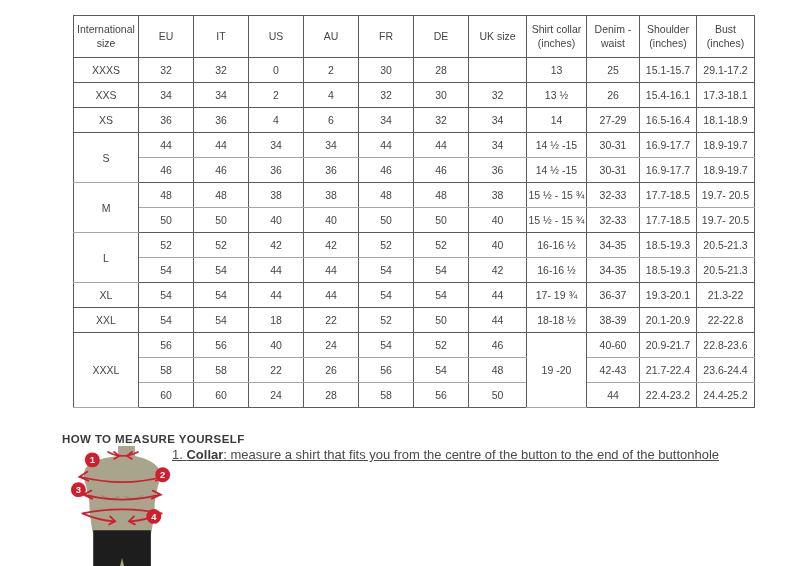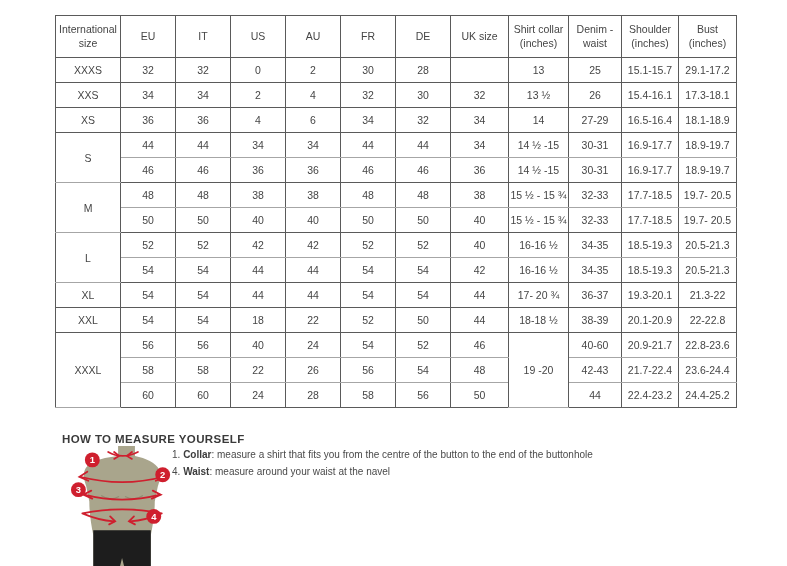--- a/index.html
+++ b/index.html
@@ -4,35 +4,35 @@
 <style>
   html,body{margin:0;padding:0;}
   body{
     width:787px;height:566px;background:#ffffff;overflow:hidden;position:relative;
     font-family:"Liberation Sans", sans-serif;color:#444;
     -webkit-font-smoothing:antialiased;
   }
   
   table.size-chart{
     border-collapse:collapse;table-layout:fixed;
-    margin:15px 0 0 55px;
+    margin:15px 0 0 73px;
   }
   .size-chart th,.size-chart td{
     border:1px solid #5a5a5a;text-align:center;vertical-align:middle;
     padding:0 1px;font-weight:400;color:#454545;
   }
   .size-chart th{height:41px;font-size:10.5px;line-height:1.25;}
   .size-chart td{height:24px;font-size:10.5px;}
   tr.pre td{border-bottom-color:#a6a6a6;}
   tr.sub td{border-top-color:#a6a6a6;}
   
   .measure{position:absolute;left:0;top:430px;width:678px;height:136px;}
   .measure-title{position:absolute;left:62px;top:3px;font-size:11.5px;font-weight:700;color:#3a3a3a;letter-spacing:.4px;}
   .figure-svg{position:absolute;left:68px;top:16px;}
-  .measure-list{position:absolute;left:172px;top:16px;width:520px;font-size:10px;color:#4a4a4a;}
+  .measure-list{position:absolute;left:172px;top:16px;width:520px;font-size:13px;color:#4a4a4a;text-decoration:underline;}
   .measure-list .m-item{line-height:17.2px;white-space:nowrap;}
   .measure-list .m-label{font-weight:700;color:#3d3d3d;}
 </style>
 </head>
 <body>
 
 <table class="size-chart">
   <colgroup>
     <col style="width:65px">
       <col style="width:55px">
@@ -194,21 +194,21 @@
 
   <tr>
     <td>XL</td>
     <td>54</td>
     <td>54</td>
     <td>44</td>
     <td>44</td>
     <td>54</td>
     <td>54</td>
     <td>44</td>
-    <td>17- 20 ¾</td>
+    <td>17- 19 ¾</td>
     <td>36-37</td>
     <td>19.3-20.1</td>
     <td>21.3-22</td>
   </tr>
 
   <tr>
     <td>XXL</td>
     <td>54</td>
     <td>54</td>
     <td>18</td>
@@ -292,15 +292,14 @@
       <text x="95" y="32.5" fill="#ffffff">2</text>
       <circle cx="10" cy="44" r="7.5" fill="#cf1f2e"></circle>
       <text x="10" y="47.5" fill="#ffffff">3</text>
       <circle cx="86" cy="71" r="7.5" fill="#cf1f2e"></circle>
       <text x="86" y="74.5" fill="#ffffff">4</text>
     </g>
   </svg>
 
   <div class="measure-list">
     <div class="m-item"><span>1. </span><span class="m-label">Collar</span><span>: measure a shirt that fits you from the centre of the button to the end of the buttonhole</span></div>
-    <div class="m-item"><span>4. </span><span class="m-label">Waist</span><span>: measure around your waist at the navel</span></div>
   </div>
 </div>
 
 </body></html>

